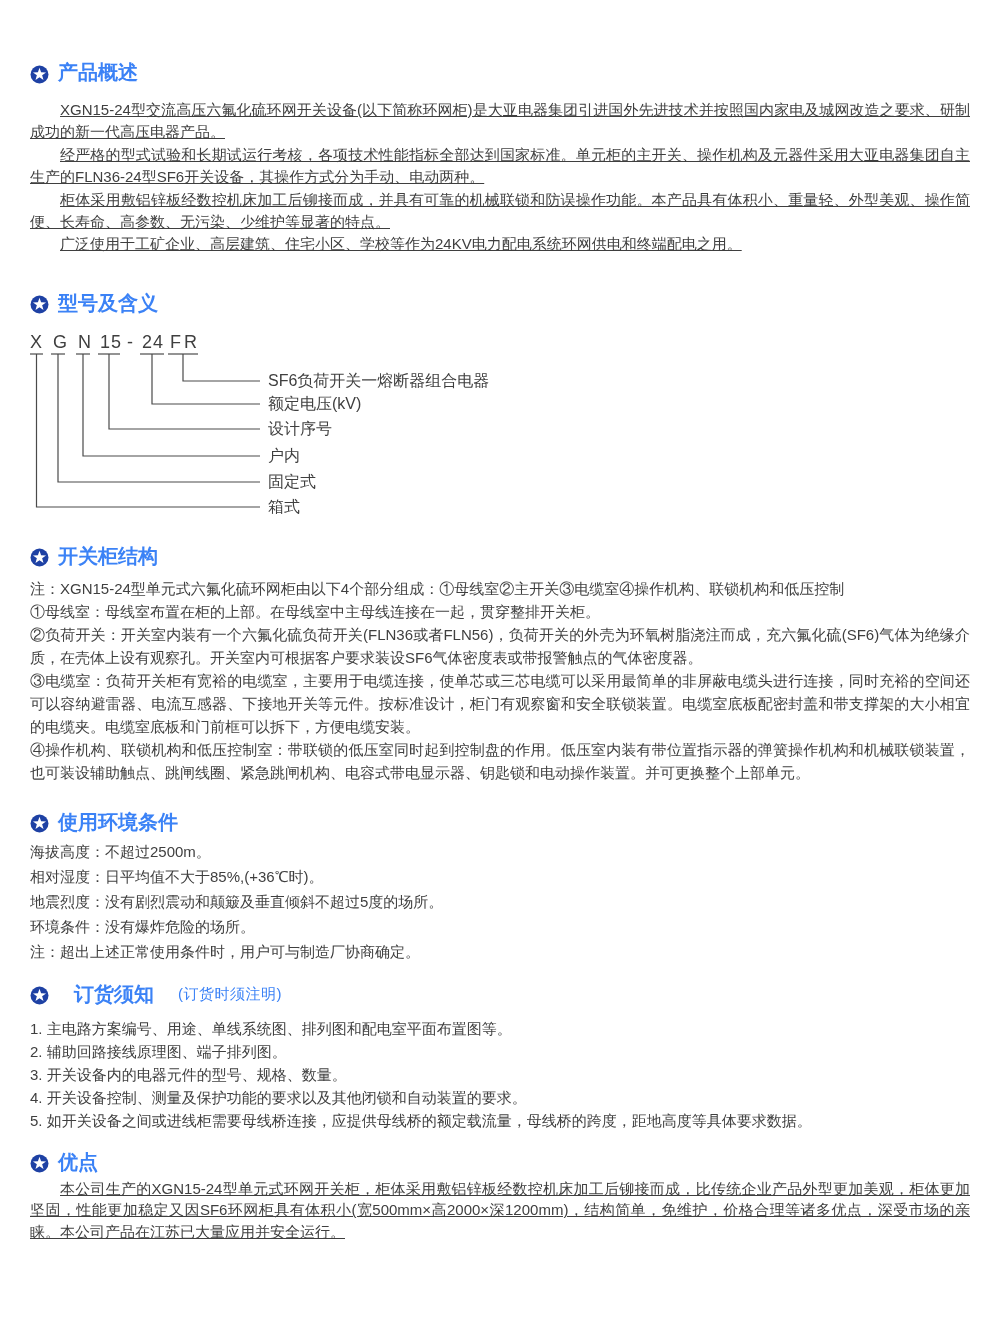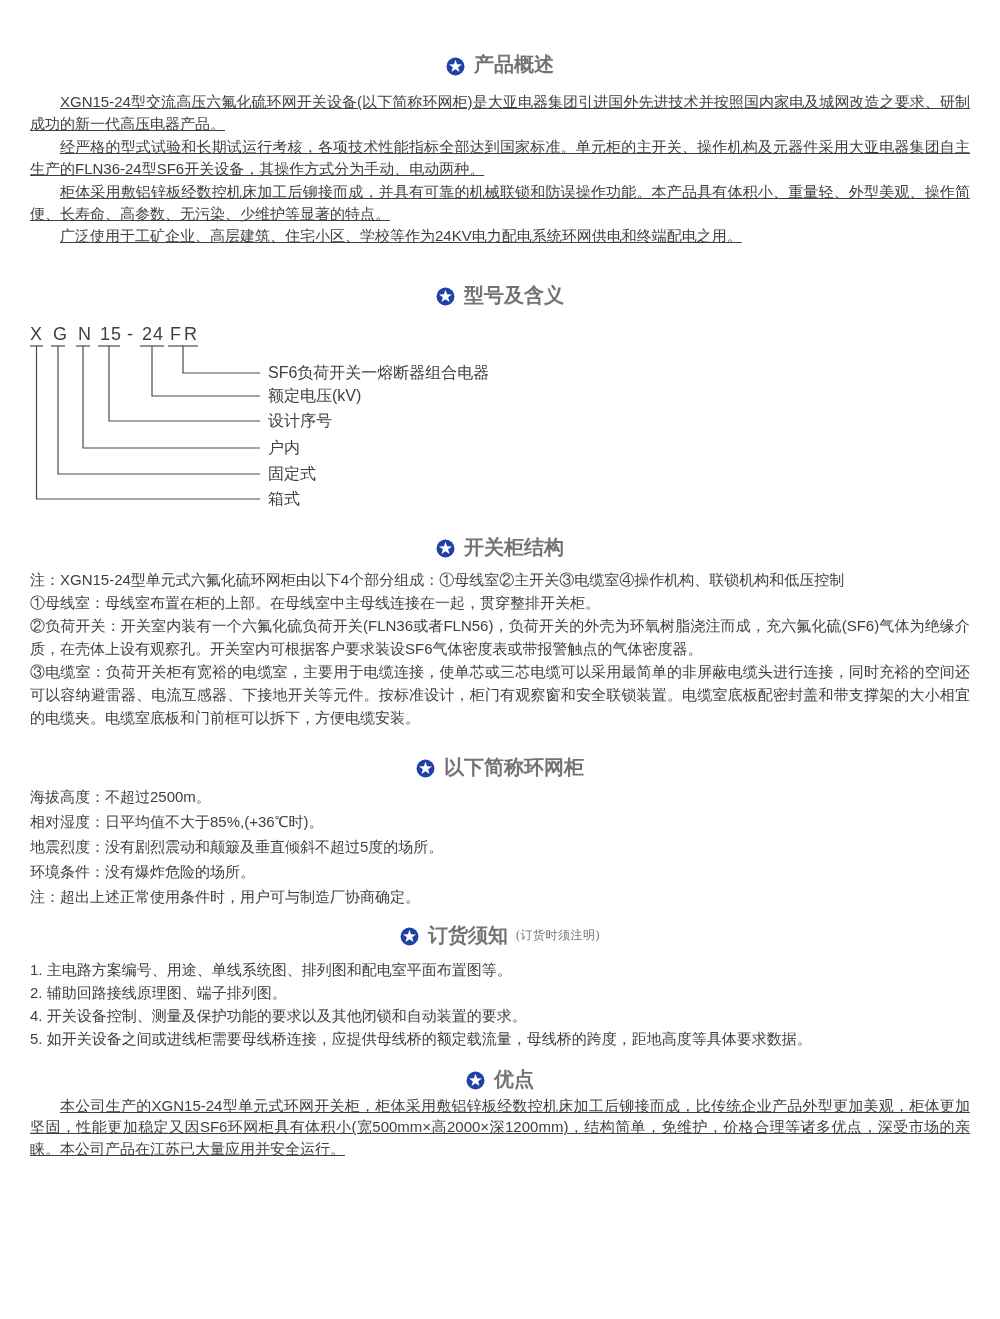--- a/index.html
+++ b/index.html
@@ -6,45 +6,45 @@
   body {
     width:1000px; height:1319px; overflow:hidden;
     background:#ffffff;
     font-family:"Liberation Sans", sans-serif;
     color:#3f3f3f;
   }
   .doc { padding:42px 30px 0 30px; }
   section { display:block; }
   .hd {
     display:flex; align-items:center;
-    margin:8px 0 13px 0;
-    color:#737373; font-size:20px; font-weight:600; line-height:28px;justify-content:center;
+    margin:16px 0 13px 0;
+    color:#3b82f6; font-size:20px; font-weight:600; line-height:28px;
   }
   .hd .ic { width:19px; height:19px; margin-right:9px; flex:0 0 auto; display:inline-block; }
-  .hd .sub { font-size:12px; font-weight:400; margin-left:8px; letter-spacing:0.5px;font-family:Liberation Serif, serif; }
+  .hd .sub { font-size:15px; font-weight:400; margin-left:8px; letter-spacing:0.5px; }
   p.body {
     margin:0; font-size:15px; line-height:22.4px; text-align:justify;
   }
   .ind { text-indent:2em;text-decoration:underline; }
   
   .model-diagram { margin:2px 0 0 0; }
   .model-diagram text { fill:#3f3f3f; }
   .model-diagram .mchar { font-size:18px; letter-spacing:1px; }
   .model-diagram .mlabel { font-size:16px; }
   .model-diagram path { stroke:#4a4a4a; stroke-width:1.2; fill:none; }
   
   .s2 { margin-top:33px; }
   .s3 { margin-top:15px; }
   .s3 .hd { margin-bottom:7px; }
   .s3 p.body { line-height:23px; }
   .s4 { margin-top:24px; }
   .s4 .hd { margin-bottom:3px; }
   .s4 p.body { line-height:25px; }
   .s5 { margin-top:12px; }
-  .s5 .hd { margin-bottom:9px; }
+  .s5 .hd { margin-bottom:9px;gap:16px; }
   .s5 p.body { line-height:23px; }
   .s6 { margin-top:15px; }
   .s6 .hd { margin-bottom:2px; }
   .s6 p.body { line-height:21.5px; }
 </style>
 </head>
 <body>
 
 <main class="doc">
 
@@ -115,31 +115,32 @@
           <circle cx="9" cy="9" r="8.5" fill="#1e41a4"></circle>
           <polygon fill="#ffffff" points="9,2.5 10.5,6.9 15.2,7.0 11.5,9.8 12.8,14.3 9,11.6 5.2,14.3 6.5,9.8 2.8,7.0 7.5,6.9"></polygon>
         </svg>
       </span>
       <span>开关柜结构</span>
     </h2>
     <p class="body">注：XGN15-24型单元式六氟化硫环网柜由以下4个部分组成：①母线室②主开关③电缆室④操作机构、联锁机构和低压控制</p>
     <p class="body">①母线室：母线室布置在柜的上部。在母线室中主母线连接在一起，贯穿整排开关柜。</p>
     <p class="body">②负荷开关：开关室内装有一个六氟化硫负荷开关(FLN36或者FLN56)，负荷开关的外壳为环氧树脂浇注而成，充六氟化硫(SF6)气体为绝缘介质，在壳体上设有观察孔。开关室内可根据客户要求装设SF6气体密度表或带报警触点的气体密度器。</p>
     <p class="body">③电缆室：负荷开关柜有宽裕的电缆室，主要用于电缆连接，使单芯或三芯电缆可以采用最简单的非屏蔽电缆头进行连接，同时充裕的空间还可以容纳避雷器、电流互感器、下接地开关等元件。按标准设计，柜门有观察窗和安全联锁装置。电缆室底板配密封盖和带支撑架的大小相宜的电缆夹。电缆室底板和门前框可以拆下，方便电缆安装。</p>
+    <p class="body">④操作机构、联锁机构和低压控制室：带联锁的低压室同时起到控制盘的作用。低压室内装有带位置指示器的弹簧操作机构和机械联锁装置，也可装设辅助触点、跳闸线圈、紧急跳闸机构、电容式带电显示器、钥匙锁和电动操作装置。并可更换整个上部单元。</p>
   </section>
 
   <section class="s4">
     <h2 class="hd">
       <span class="ic">
         <svg viewBox="0 0 18 18" width="19" height="19">
           <circle cx="9" cy="9" r="8.5" fill="#1e41a4"></circle>
           <polygon fill="#ffffff" points="9,2.5 10.5,6.9 15.2,7.0 11.5,9.8 12.8,14.3 9,11.6 5.2,14.3 6.5,9.8 2.8,7.0 7.5,6.9"></polygon>
         </svg>
       </span>
-      <span>以下简称环网柜</span>
+      <span>使用环境条件</span>
     </h2>
     <p class="body">海拔高度：不超过2500m。</p>
     <p class="body">相对湿度：日平均值不大于85%,(+36℃时)。</p>
     <p class="body">地震烈度：没有剧烈震动和颠簸及垂直倾斜不超过5度的场所。</p>
     <p class="body">环境条件：没有爆炸危险的场所。</p>
     <p class="body">注：超出上述正常使用条件时，用户可与制造厂协商确定。</p>
   </section>
 
   <section class="s5">
     <h2 class="hd">
@@ -147,20 +148,21 @@
         <svg viewBox="0 0 18 18" width="19" height="19">
           <circle cx="9" cy="9" r="8.5" fill="#1e41a4"></circle>
           <polygon fill="#ffffff" points="9,2.5 10.5,6.9 15.2,7.0 11.5,9.8 12.8,14.3 9,11.6 5.2,14.3 6.5,9.8 2.8,7.0 7.5,6.9"></polygon>
         </svg>
       </span>
       <span>订货须知</span>
       <span class="sub">(订货时须注明)</span>
     </h2>
     <p class="body">1. 主电路方案编号、用途、单线系统图、排列图和配电室平面布置图等。</p>
     <p class="body">2. 辅助回路接线原理图、端子排列图。</p>
+    <p class="body">3. 开关设备内的电器元件的型号、规格、数量。</p>
     <p class="body">4. 开关设备控制、测量及保护功能的要求以及其他闭锁和自动装置的要求。</p>
     <p class="body">5. 如开关设备之间或进线柜需要母线桥连接，应提供母线桥的额定载流量，母线桥的跨度，距地高度等具体要求数据。</p>
   </section>
 
   <section class="s6">
     <h2 class="hd">
       <span class="ic">
         <svg viewBox="0 0 18 18" width="19" height="19">
           <circle cx="9" cy="9" r="8.5" fill="#1e41a4"></circle>
           <polygon fill="#ffffff" points="9,2.5 10.5,6.9 15.2,7.0 11.5,9.8 12.8,14.3 9,11.6 5.2,14.3 6.5,9.8 2.8,7.0 7.5,6.9"></polygon>

